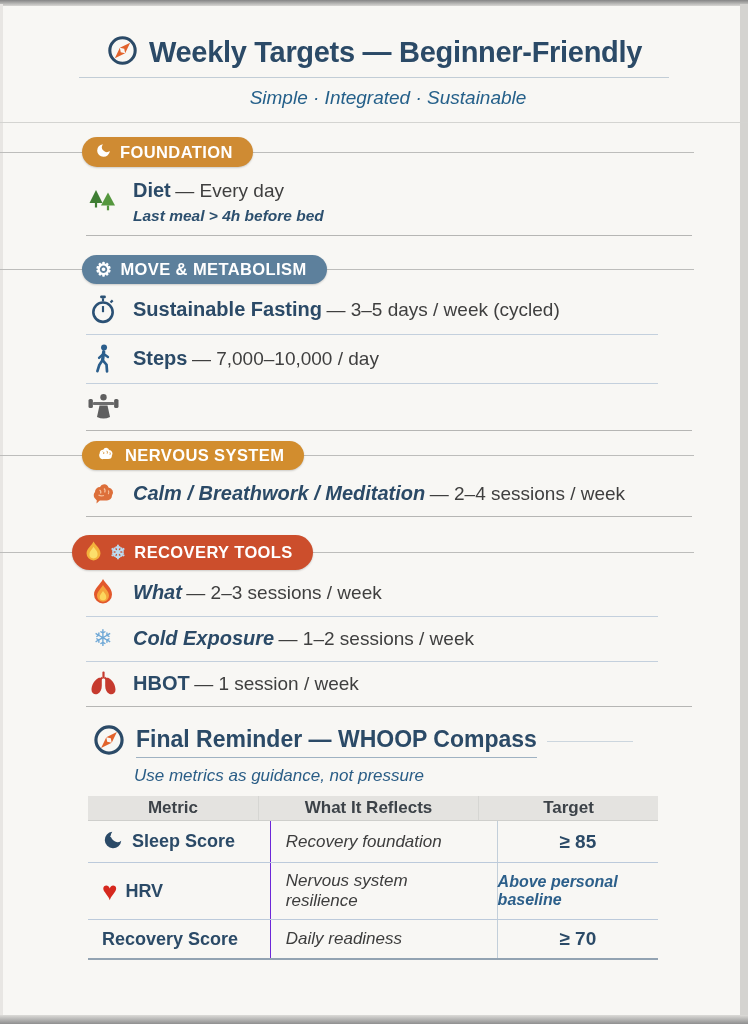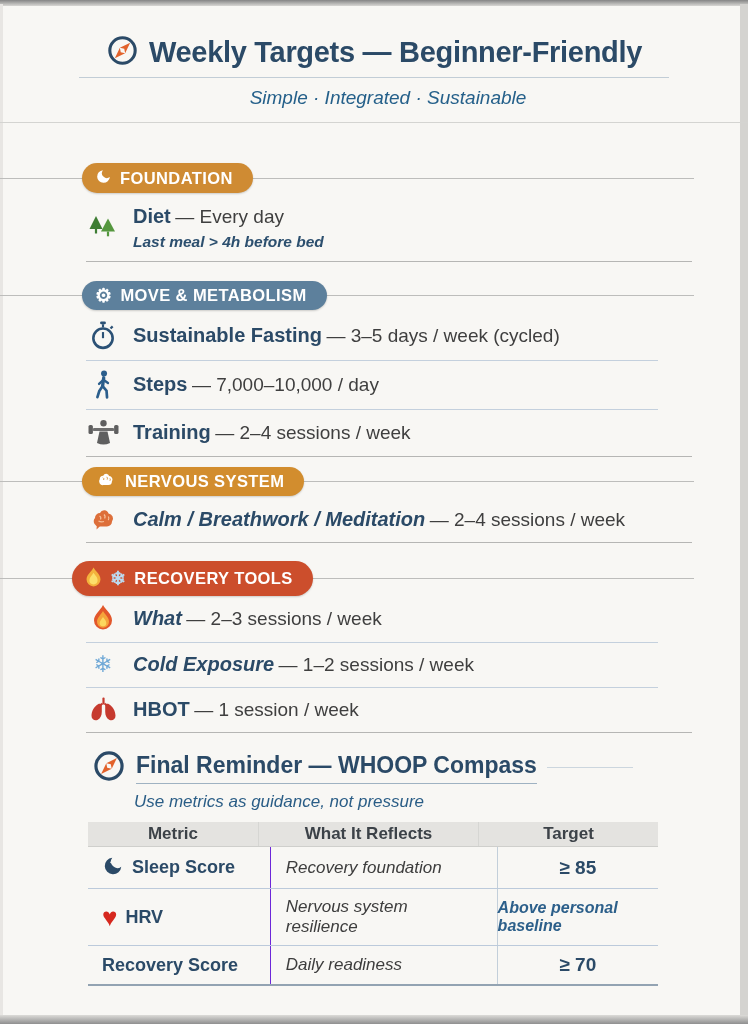--- a/index.html
+++ b/index.html
@@ -32,21 +32,21 @@
     position:relative;display:inline-flex;align-items:center;gap:8px;
     margin-left:82px;padding:5px 20px 5px 13px;border-radius:20px;
     color:#ffffff;font-weight:bold;font-size:16.5px;letter-spacing:0.4px;
     box-shadow:0 1px 2px rgba(0,0,0,0.18);
   }
   .badge-foundation{background:#cf8b33;}
   .badge-move{background:#5d809c;}
   .badge-nervous{background:#d28d2e;}
   .badge-recovery{background:#cc4e2c;margin-left:72px;}
 
-  .mt-found{margin-top:38px;}
+  .mt-found{margin-top:12px;}
   .mt-move{margin-top:16px;}
   .mt-nerv{margin-top:7px;}
   .mt-recov{margin-top:18px;}
 
   
   .item{
     display:flex;align-items:center;gap:13px;
     margin-left:86px;margin-right:90px;
     padding:9px 0 10px 0;
     border-bottom:1px solid #c4d0dd;
@@ -190,24 +190,20 @@
     <div class="item section-end">
       <span class="icon-box">
         <svg width="31" height="27" viewBox="0 0 31 27">
           <circle cx="15.5" cy="4.2" r="3.2" fill="#5f5f5f"></circle>
           <rect x="0.5" y="6" width="4.4" height="9" rx="1.6" fill="#5f5f5f"></rect>
           <rect x="26.1" y="6" width="4.4" height="9" rx="1.6" fill="#5f5f5f"></rect>
           <rect x="4.5" y="9" width="22" height="3" rx="1.5" fill="#6e6e6e"></rect>
           <path d="M11.5 12.5 L19.5 12.5 L22 24 Q15.5 27 9 24 Z" fill="#5f5f5f"></path>
         </svg>
       </span>
-      <span class="item-text">
-        <span class="item-title">Training</span>
-        <span class="item-detail">— 2–4 sessions / week</span>
-      </span>
     </div>
 
     <div class="section-head mt-nerv">
       <div class="section-line"></div>
       <div class="badge badge-nervous">
         <span class="glyph">
           <svg width="22" height="16" viewBox="0 0 28 20">
             <path d="M6 9 a4.5 4.5 0 0 1 4.5-4.5 a4 4 0 0 1 7.5 0.5 a4.5 4.5 0 0 1 3.5 7 a4.5 4.5 0 0 1-4.5 4.5 H10.5 A4.8 4.8 0 0 1 6 9z" fill="#ffffff"></path>
             <path d="M10 7 q2 1 1 3 M15 6 q1.5 1.5 0.5 3.5 M19 8 q1 1.5 0 3" stroke="#d28d2e" stroke-width="1.1" fill="none"></path>
           </svg>

